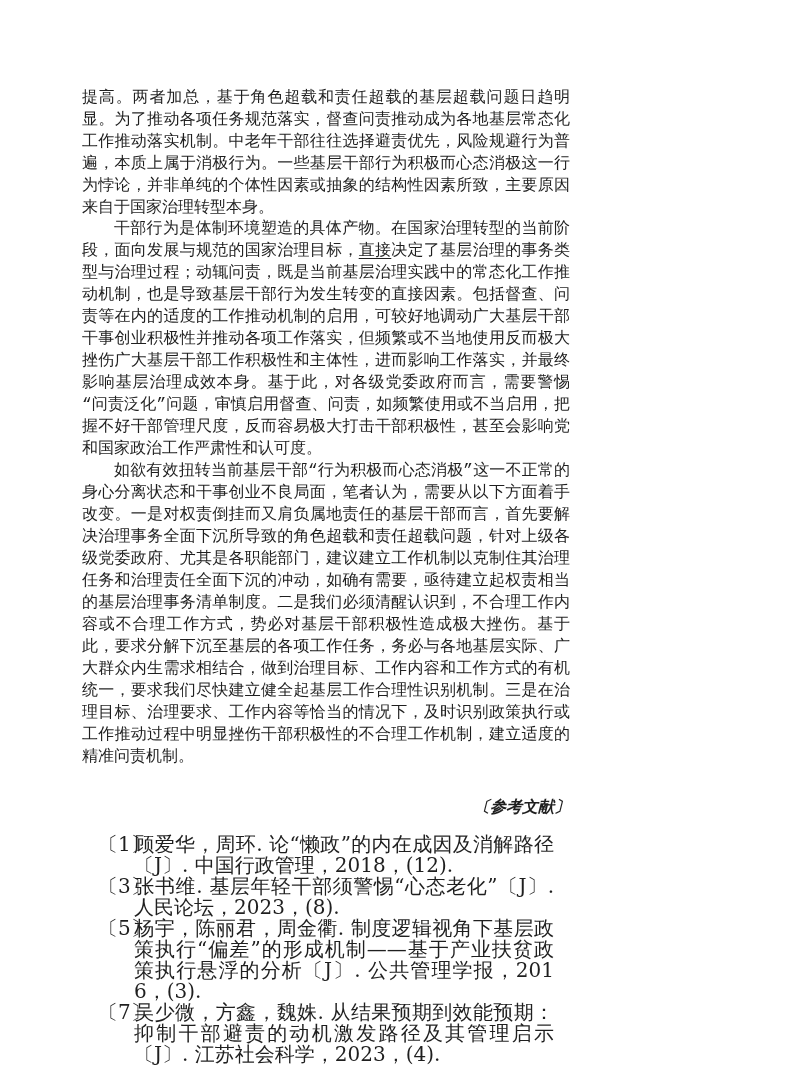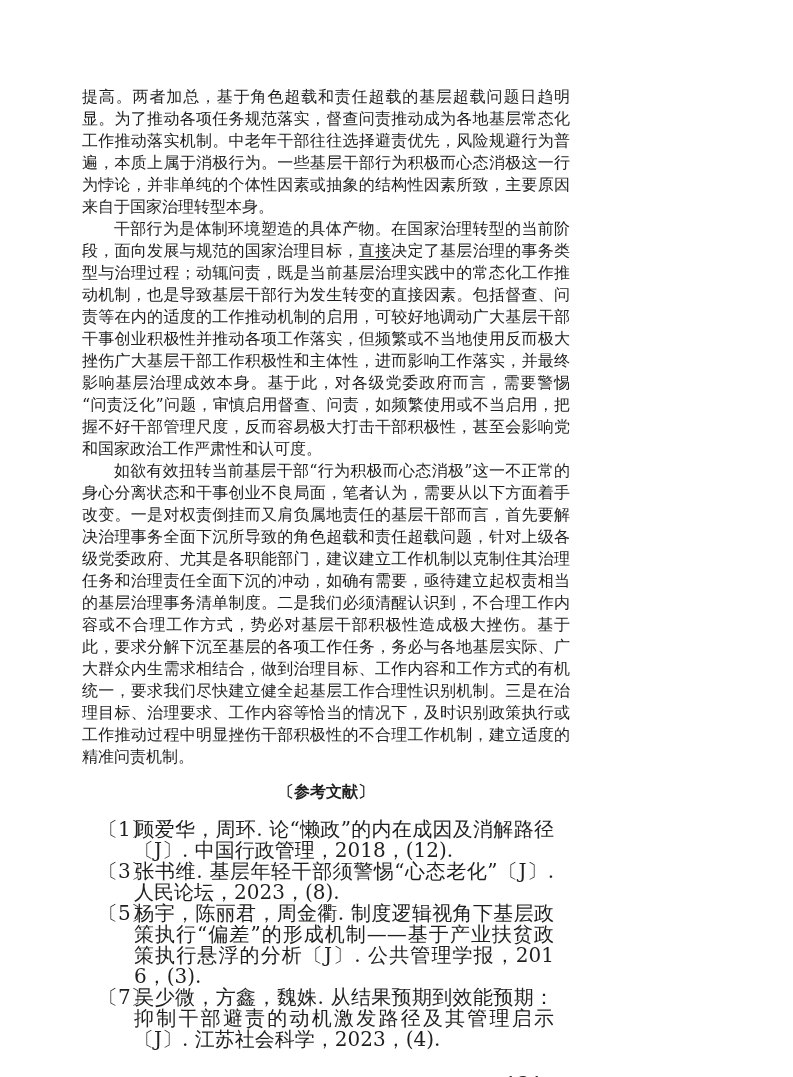--- a/index.html
+++ b/index.html
@@ -22,32 +22,33 @@
     background: #ffffff;
   }
   .para {
     margin: 0;
     font-size: 16px;
     line-height: 22px;
     text-align: justify;
     text-justify: inter-character;
     word-break: break-all;
   }
-  .para.indent { text-indent: 2em; }
+  .para.indent { text-indent: 2em; font-family: Liberation Mono, monospace; }
   .u-mark {
     text-decoration: underline;
     text-underline-offset: 3px;
     text-decoration-thickness: 1px;
   }
   .refs-title {
-    margin: 13px 0 3px 0;
+    margin: 28px 0 3px 0;
     font-size: 16px;
     font-weight: bold;
     line-height: 22px;
-    text-align: center;
+    text-align: right;
+    font-style: italic;
   }
   .refs {
     list-style: none;
     margin: 16px;
     padding: 0;
     font-size: 20px;
     line-height: 21px;
   }
   .refs li {
     padding-left: 36px;

